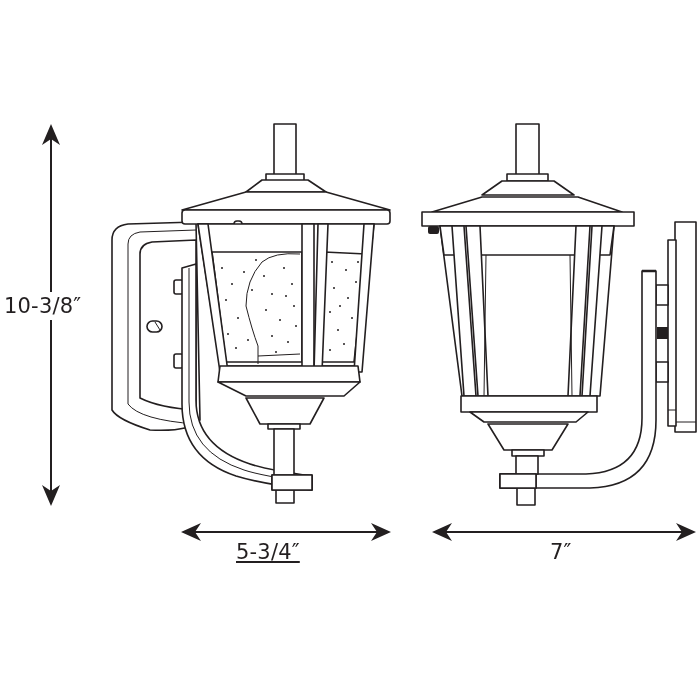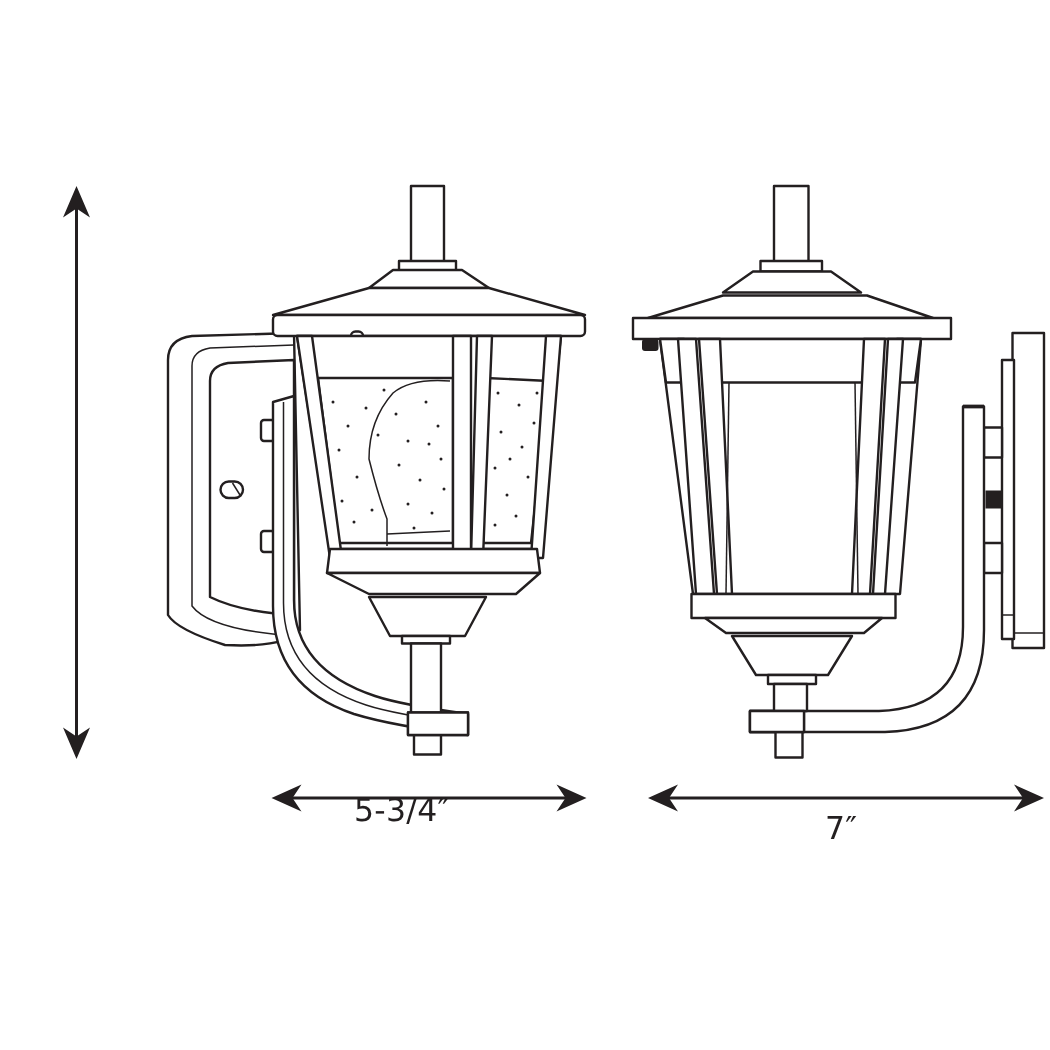--- a/index.html
+++ b/index.html
@@ -1,21 +1,21 @@
 <!DOCTYPE html>
 <html><head>
 <meta charset="utf-8">
 <style>
   html, body { margin: 0; padding: 0; background: #ffffff; }
   body { width: 700px; height: 700px; position: relative; overflow: hidden;
          font-family: "DejaVu Sans", "Liberation Sans", sans-serif; }
   #stage { position: absolute; left: 0; top: 0; width: 700px; height: 700px; }
   .dim-label { position: absolute; font-size: 21px; color: #231f20; letter-spacing: 0.2px; white-space: nowrap; }
   #height-label { left: 4px; top: 292px; background: #ffffff; padding: 2px 0; }
-  #side-width-label { left: 236px; top: 528px; }
+  #side-width-label { left: 236px; top: 540px; text-decoration: underline; }
   #front-width-label { left: 550px; top: 540px; }
   svg .ln { fill: none; stroke: #231f20; stroke-width: 1.6; stroke-linejoin: round; stroke-linecap: round; }
   svg .fl { fill: #ffffff; stroke: #231f20; stroke-width: 1.6; stroke-linejoin: round; }
   svg .thin { fill: none; stroke: #231f20; stroke-width: 1; }
   svg .dimline { stroke: #231f20; stroke-width: 2; fill: none; }
   svg .arrow { fill: #231f20; stroke: none; }
   svg .seed { fill: #231f20; }
   svg .dark { fill: #231f20; }
 </style>
 </head>
@@ -163,15 +163,16 @@
 
       <rect class="fl" x="461" y="396" width="136" height="16"></rect>
       <path class="fl" d="M470,412 L588,412 L576,422 L484,422 Z"></path>
       <path class="fl" d="M488,424 L568,424 L552,450 L504,450 Z"></path>
       <rect class="fl" x="512" y="450" width="32" height="6"></rect>
       <rect class="fl" x="516" y="456" width="22" height="18"></rect>
       <rect class="fl" x="500" y="474" width="36" height="14"></rect>
     </g>
   </svg>
 
+  <div class="dim-label" id="height-label">10-3/8″</div>
   <div class="dim-label" id="side-width-label">5-3/4″</div>
   <div class="dim-label" id="front-width-label">7″</div>
 </div>
 
 </body></html>

